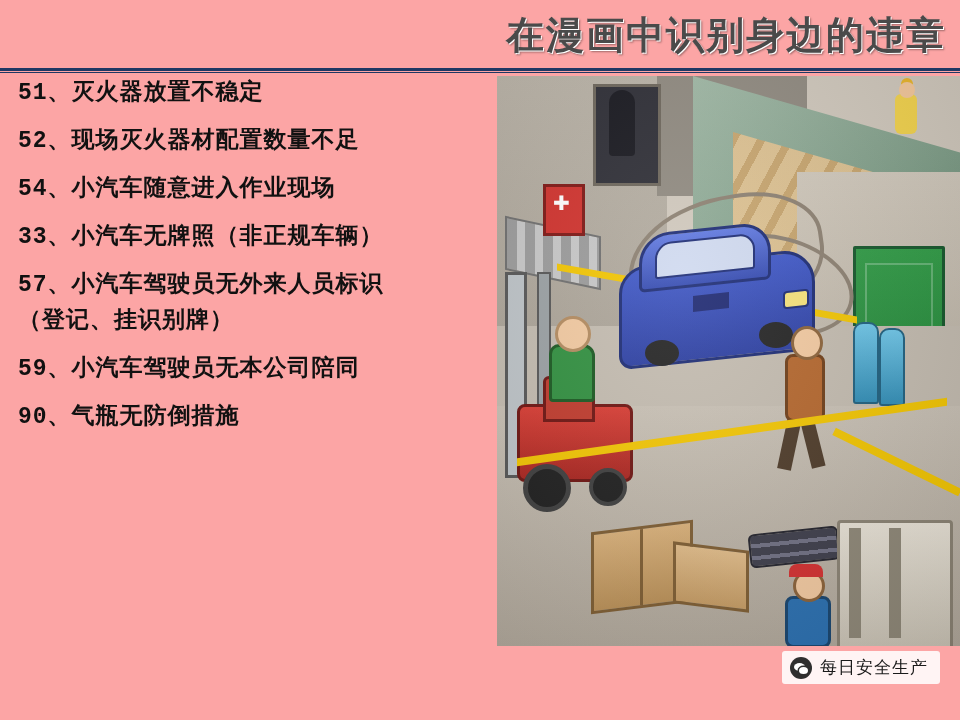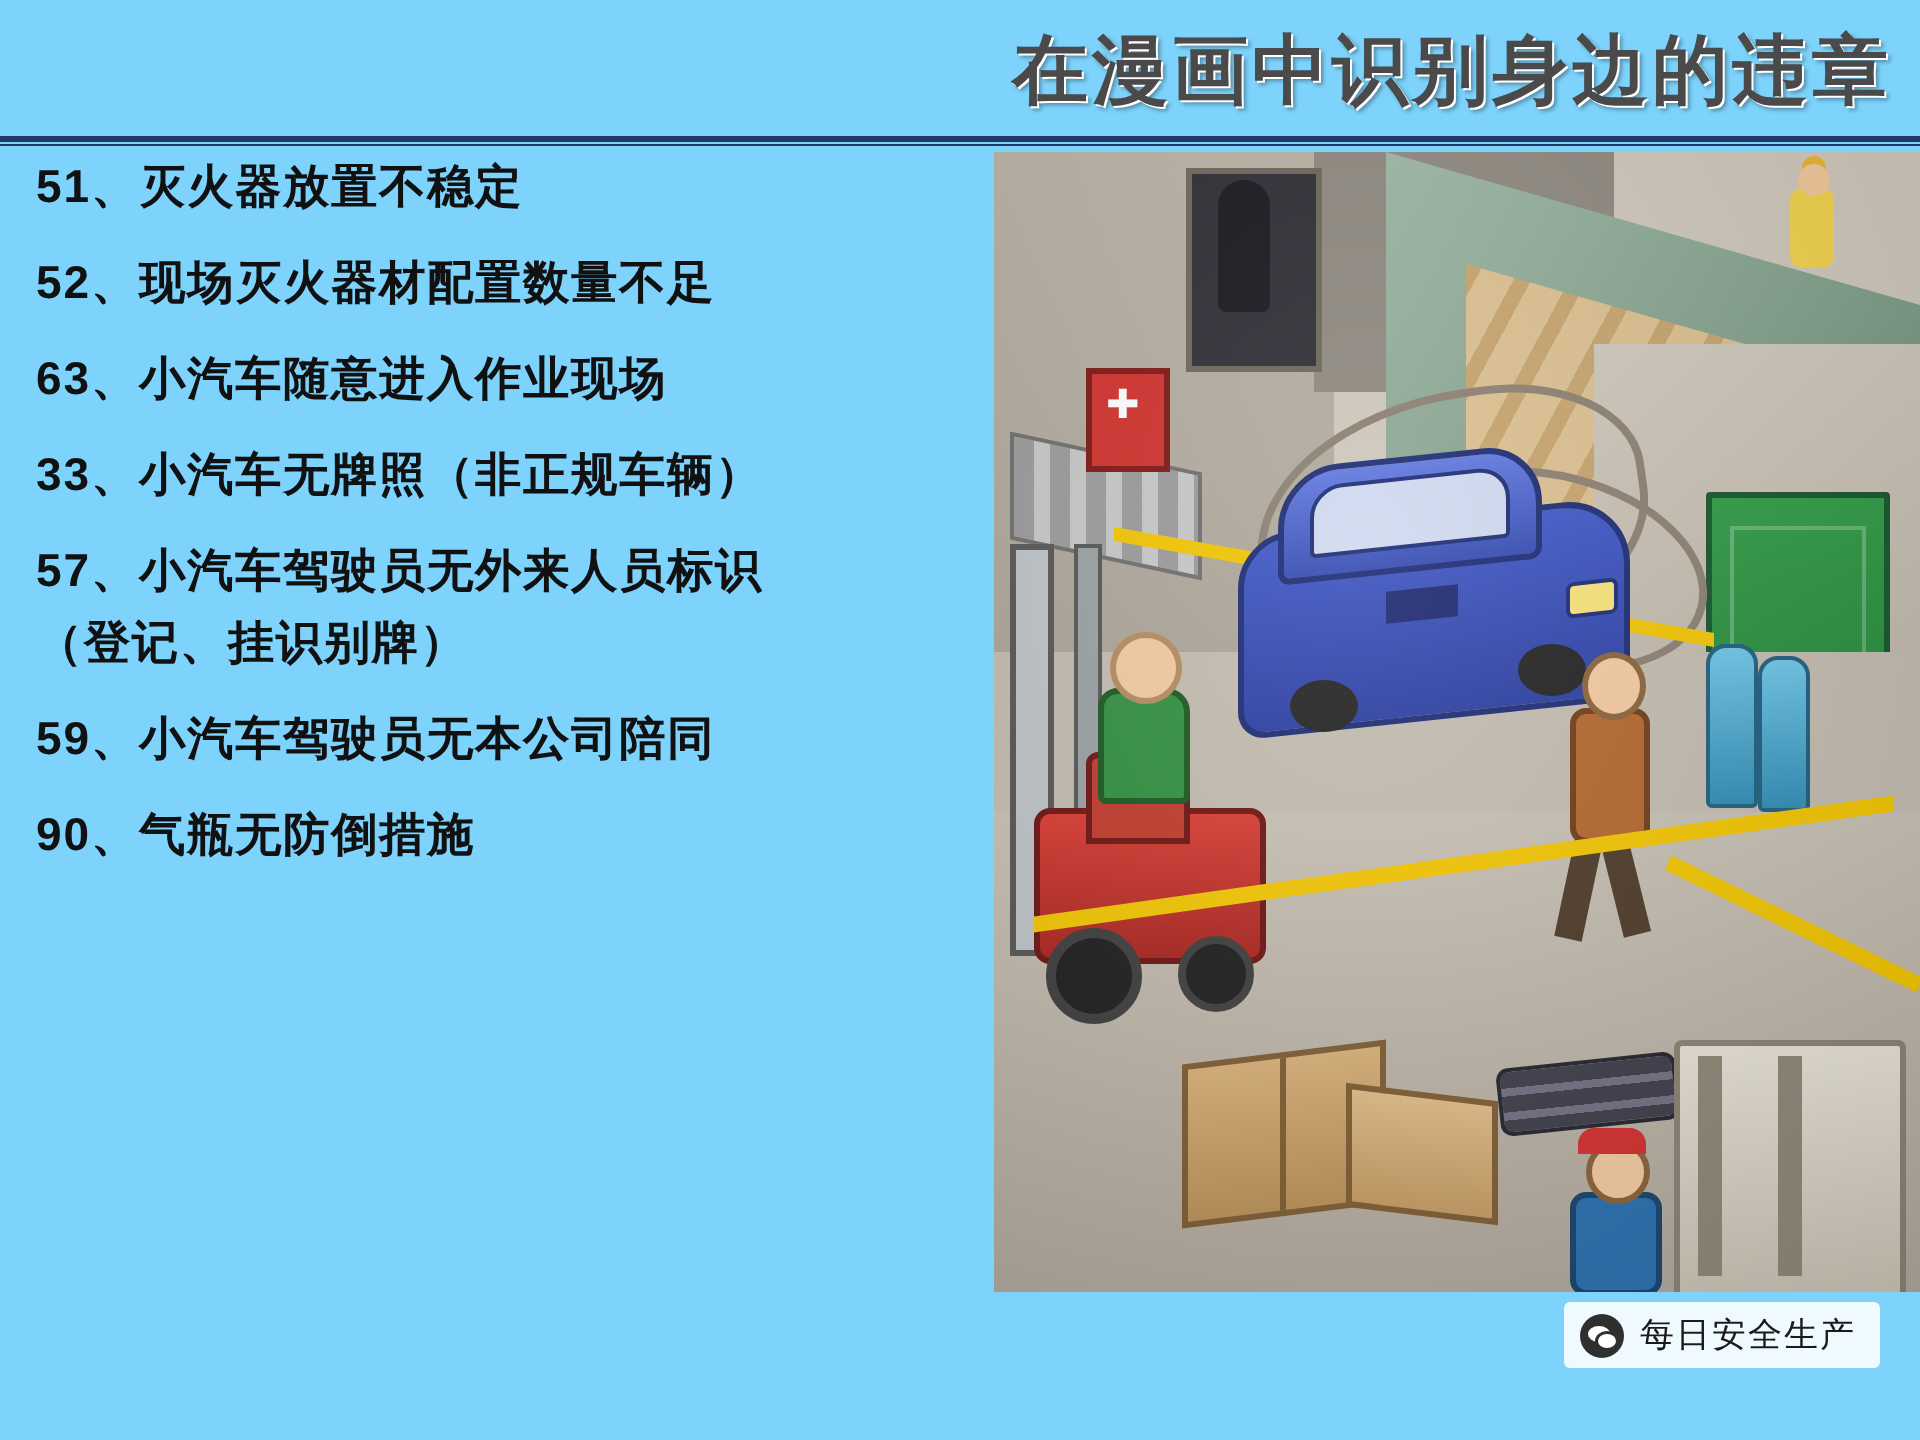--- a/index.html
+++ b/index.html
@@ -12,21 +12,21 @@
     background: #ffffff;
     font-family: "Liberation Serif", "DejaVu Serif", serif;
     overflow: hidden;
     position: relative;
   }
 
   #slide {
     position: relative;
     width: 960px;
     height: 720px;
-    background: #7dd3fc;
+    background: #fca5a5;
     overflow: hidden;
   }
 
   
   #header {
     position: absolute;
     left: 0;
     top: 0;
     width: 960px;
     height: 70px;
@@ -63,21 +63,21 @@
   }
 
   
   #list {
     position: absolute;
     left: 18px;
     top: 82px;
     width: 480px;
   }
   .list-item {
-    font-family: Liberation Sans, sans-serif;
+    font-family: Liberation Mono, monospace;
     font-size: 23px;
     font-weight: bold;
     color: #111111;
     line-height: 1.0;
     margin-bottom: 25px;
     white-space: nowrap;
     letter-spacing: 1px;
   }
   .list-item.cont {
     margin-top: -12px;
@@ -437,21 +437,21 @@
 
   <div id="header">
     <div id="header-title">在漫画中识别身边的违章</div>
     <div id="header-rule"></div>
     <div id="header-rule2"></div>
   </div>
 
   <div id="list">
     <div class="list-item">51、灭火器放置不稳定</div>
     <div class="list-item">52、现场灭火器材配置数量不足</div>
-    <div class="list-item">63、小汽车随意进入作业现场</div>
+    <div class="list-item">54、小汽车随意进入作业现场</div>
     <div class="list-item">33、小汽车无牌照（非正规车辆）</div>
     <div class="list-item">57、小汽车驾驶员无外来人员标识</div>
     <div class="list-item cont">（登记、挂识别牌）</div>
     <div class="list-item">59、小汽车驾驶员无本公司陪同</div>
     <div class="list-item">90、气瓶无防倒措施</div>
   </div>
 
   <div id="illustration">
     <div class="ill-layer wall-left"></div>
     <div class="ill-layer wall-mid"></div>

